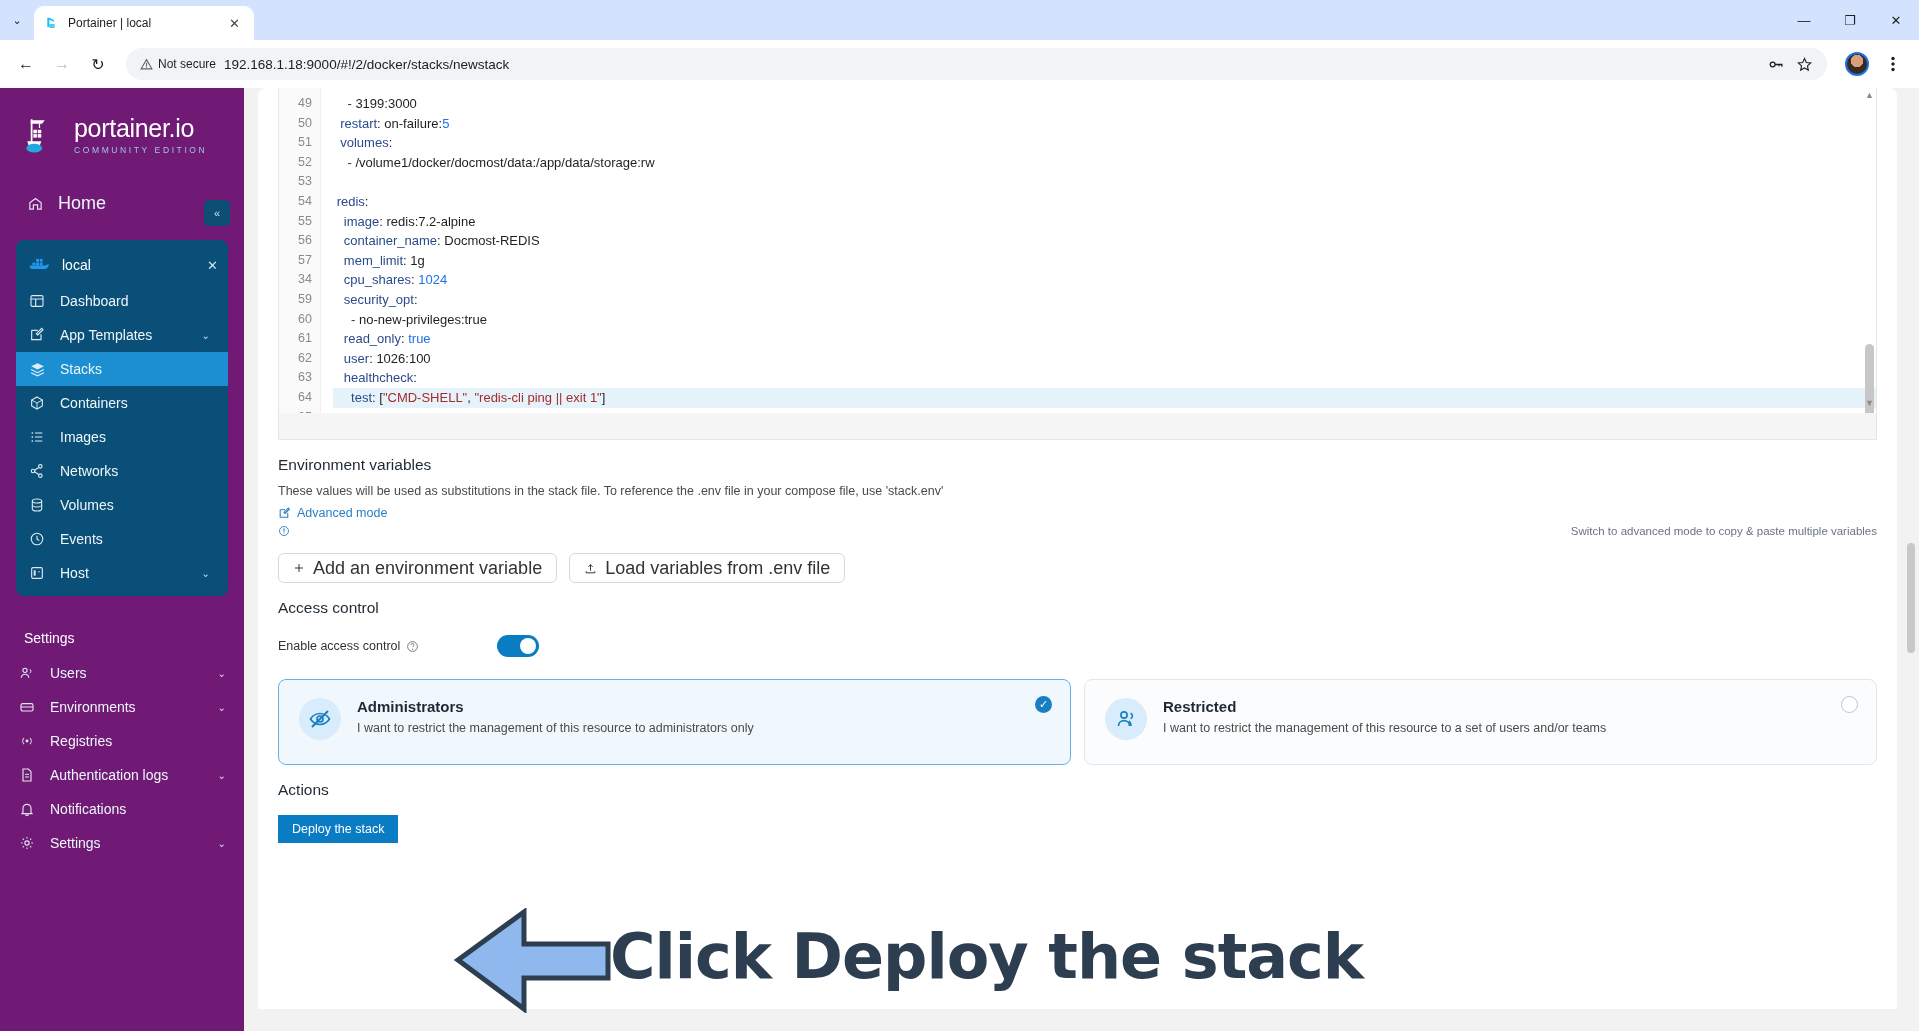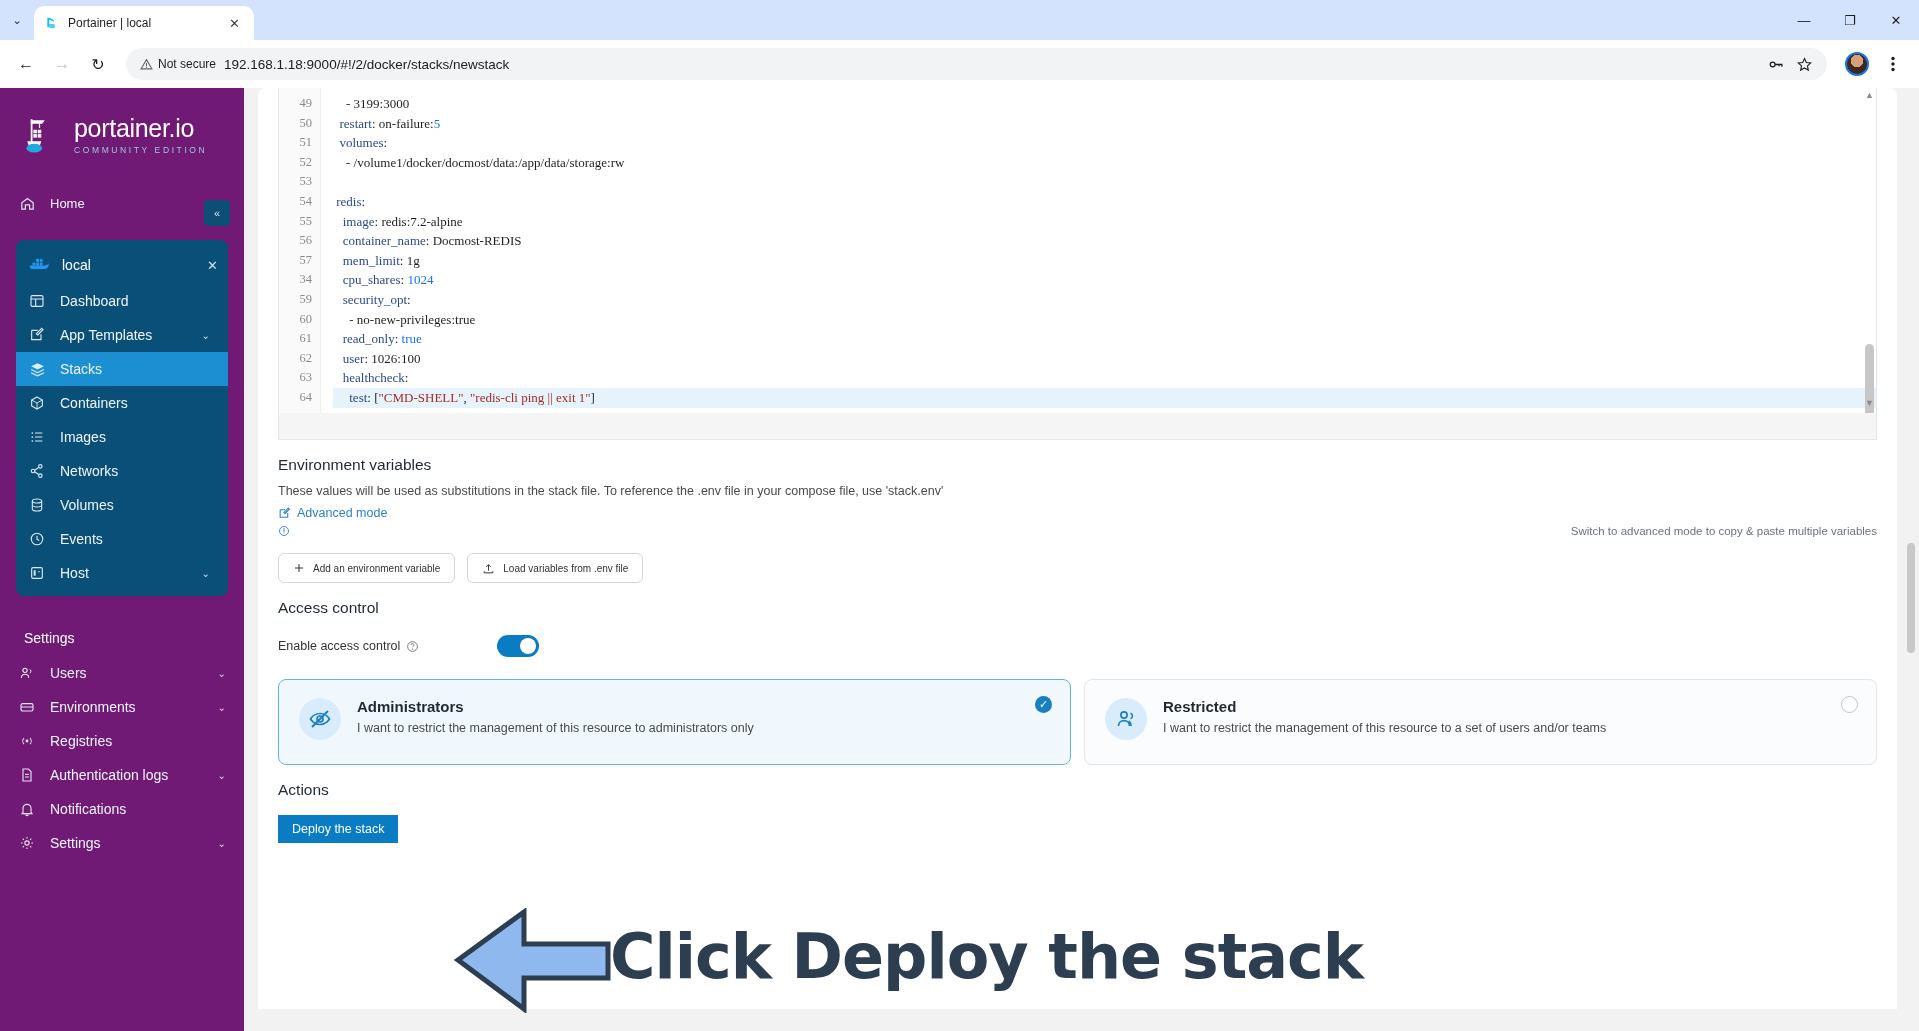--- a/index.html
+++ b/index.html
@@ -91,21 +91,21 @@
     width: 26px; height: 26px; border-radius: 5px; background: #0d4f74;
     display: flex; align-items: center; justify-content: center;
     color: #cfe3ef; font-size: 11px;
   }
   .sb-item {
     display: flex; align-items: center; gap: 14px;
     padding: 0 18px; height: 34px; font-size: 14px; color: #eef6fb;
   }
   .sb-item .ico { width: 18px; display: flex; justify-content: center; opacity: .92; }
   .sb-item .chev { margin-left: auto; font-size: 10px; opacity: .85; }
-  .sb-home { margin-top: 30px; font-size: 13px; }
+  .sb-home { margin-top: 30px; font-size: 18px; margin-left: 8px; }
   .sb-group { margin: 20px 16px 0 16px; background: #0a4f77; border-radius: 8px; padding: 6px 0; }
   .sb-env {
     display: flex; align-items: center; gap: 12px; height: 38px;
     padding: 0 10px 0 12px; font-size: 14px;
   }
   .sb-env .x { margin-left: auto; font-size: 13px; color: #cfe3ef; }
   .sb-group .sb-item { padding-left: 12px; text-align: center; }
   .sb-item.active { background: #1b8fd1; }
   .sb-settings-title { font-size: 14px; color: #fff; padding: 34px 0 10px 24px; }
   .sb-bottom .sb-item { padding-left: 18px; }
@@ -116,21 +116,21 @@
     position: absolute; left: 14px; right: 22px; top: 0; bottom: 22px;
     background: #fff; border-radius: 8px 8px 0 0;
   }
 
   
   .editor {
     margin: 0 20px; background: #fff;
     border: 1px solid #e6e6e6; border-top: none;
     position: relative; height: 352px; overflow: hidden;
   }
-  .editor-inner { display: flex; font-family: Liberation Serif, serif; font-size: 13px; }
+  .editor-inner { display: flex; font-family: Liberation Sans, sans-serif; font-size: 13px; }
   .gutter {
     width: 42px; flex: 0 0 42px; background: #fafafa;
     padding-top: 6px; text-align: right; color: #8a8a8a;
     user-select: none; border-right: 1px solid #eee;
   }
   .gutter div { height: 19.6px; line-height: 19.6px; padding-right: 8px; font-size: 12.5px; }
   .code { flex: 1; padding: 6px 0 0 12px; white-space: pre; }
   .code div { height: 19.6px; line-height: 19.6px; }
   .tok-key { color: #2b4a8b; }
   .tok-val { color: #1f1f1f; }
@@ -163,21 +163,21 @@
     font-size: 12.5px; color: #2b80c5; padding-top: 8px;
   }
   .hint-row {
     display: flex; align-items: center; gap: 6px;
     font-size: 11.5px; color: #6b7280; padding-top: 5px; justify-content: space-between;
   }
   .btn-row { display: flex; gap: 12px; padding-top: 16px; }
   .btn-outline {
     display: flex; align-items: center; gap: 8px;
     height: 30px; padding: 0 14px; border: 1px solid #d7d7d7;
-    border-radius: 6px; background: #fff; font-size: 10px; color: #333;
+    border-radius: 6px; background: #fff; font-size: 18px; color: #333;
   }
   .toggle-row { display: flex; align-items: center; padding-top: 16px; }
   .toggle-label { font-size: 12.5px; color: #333; display: flex; align-items: center; gap: 6px; width: 219px; }
   .switch {
     width: 42px; height: 22px; border-radius: 12px; background: #0a7cc4;
     position: relative;
   }
   .switch::after {
     content: ""; position: absolute; top: 3px; right: 3px;
     width: 16px; height: 16px; border-radius: 50%; background: #fff;

